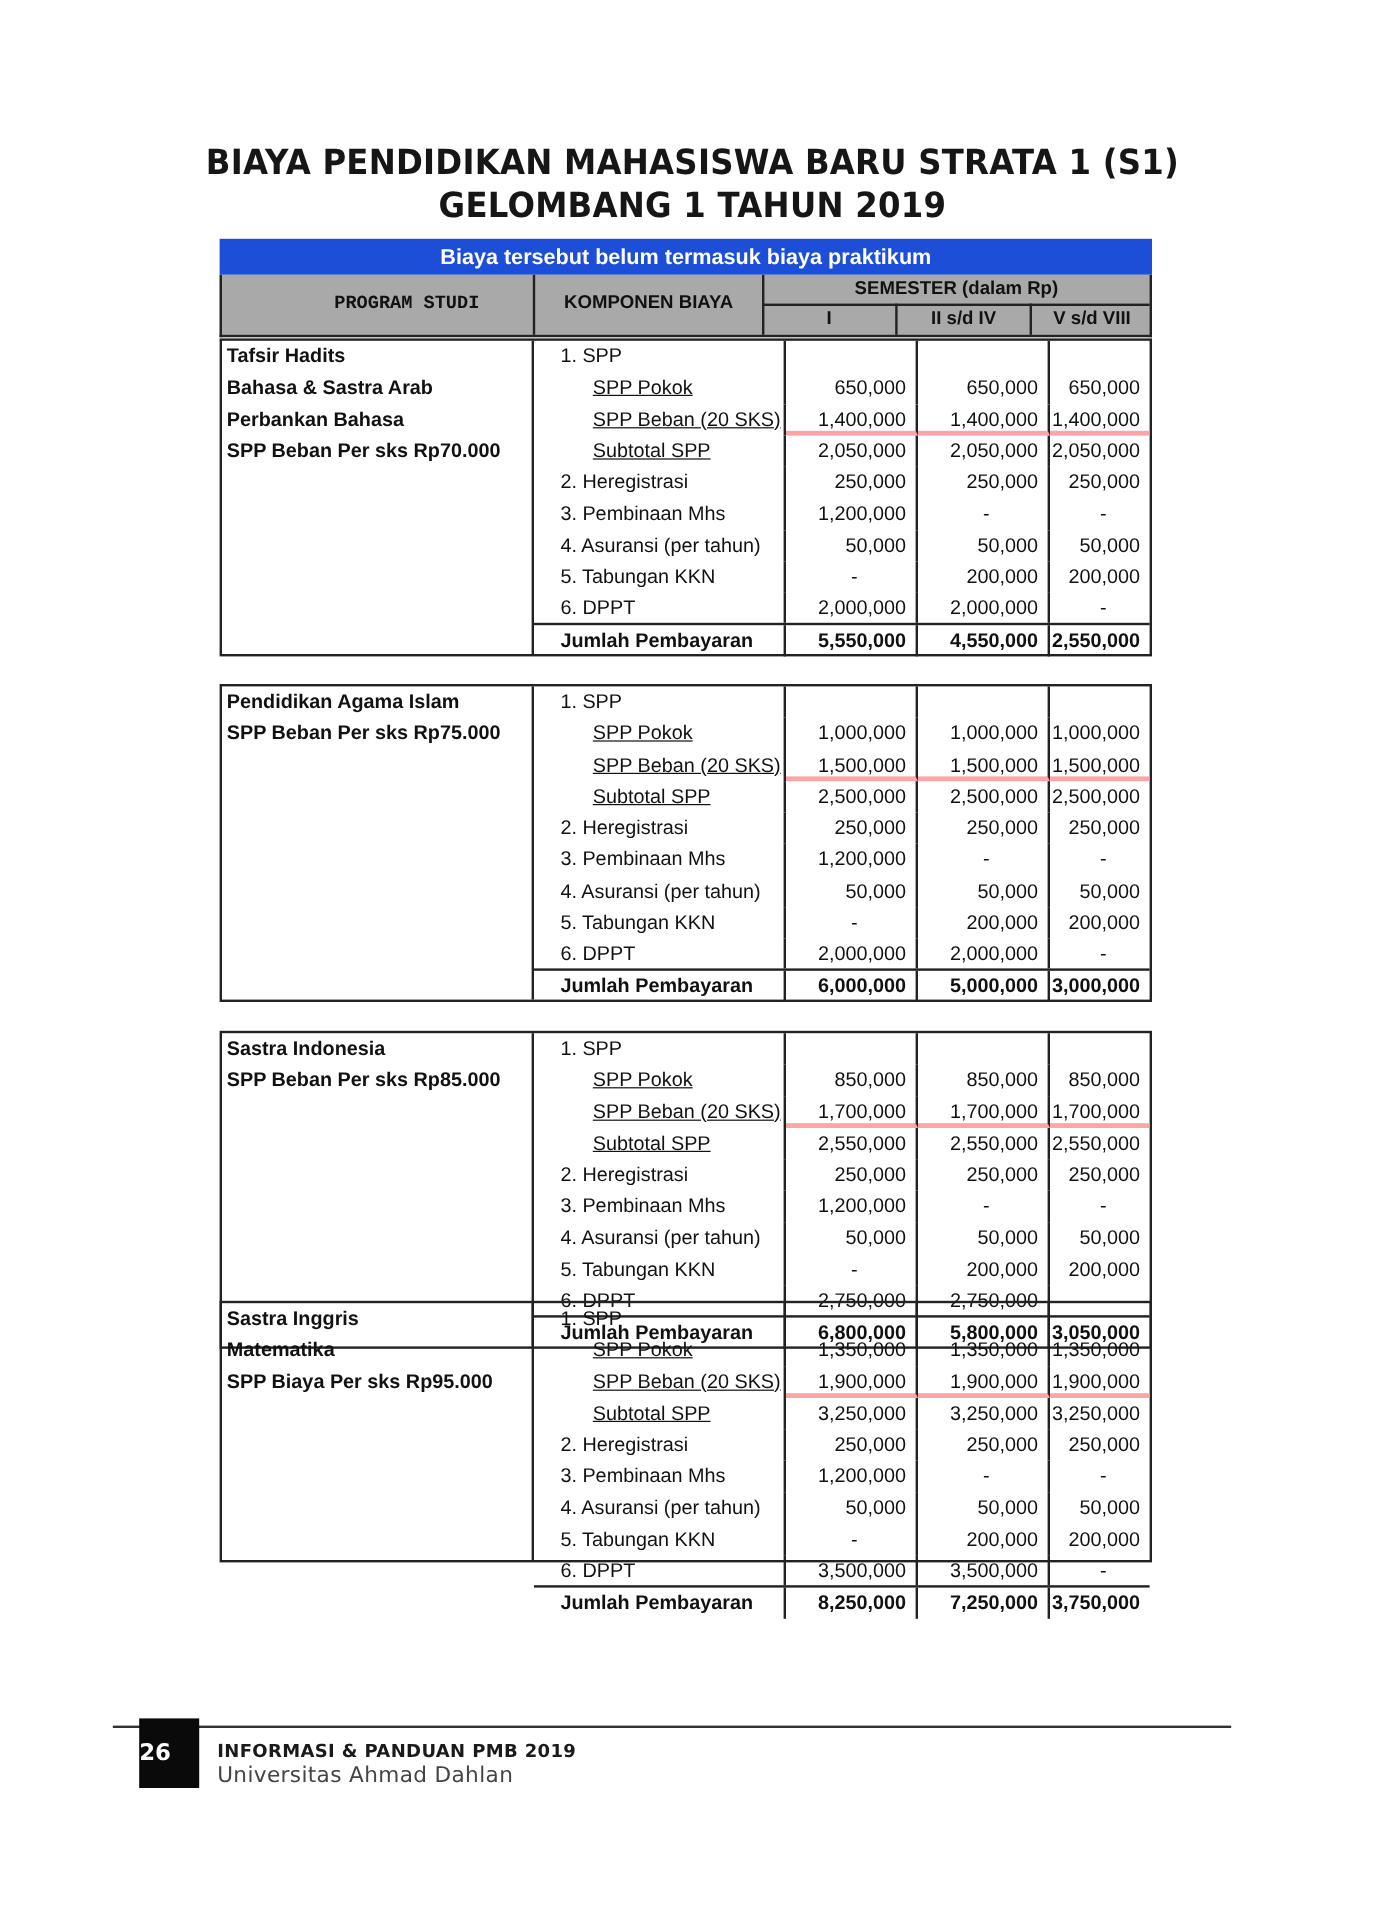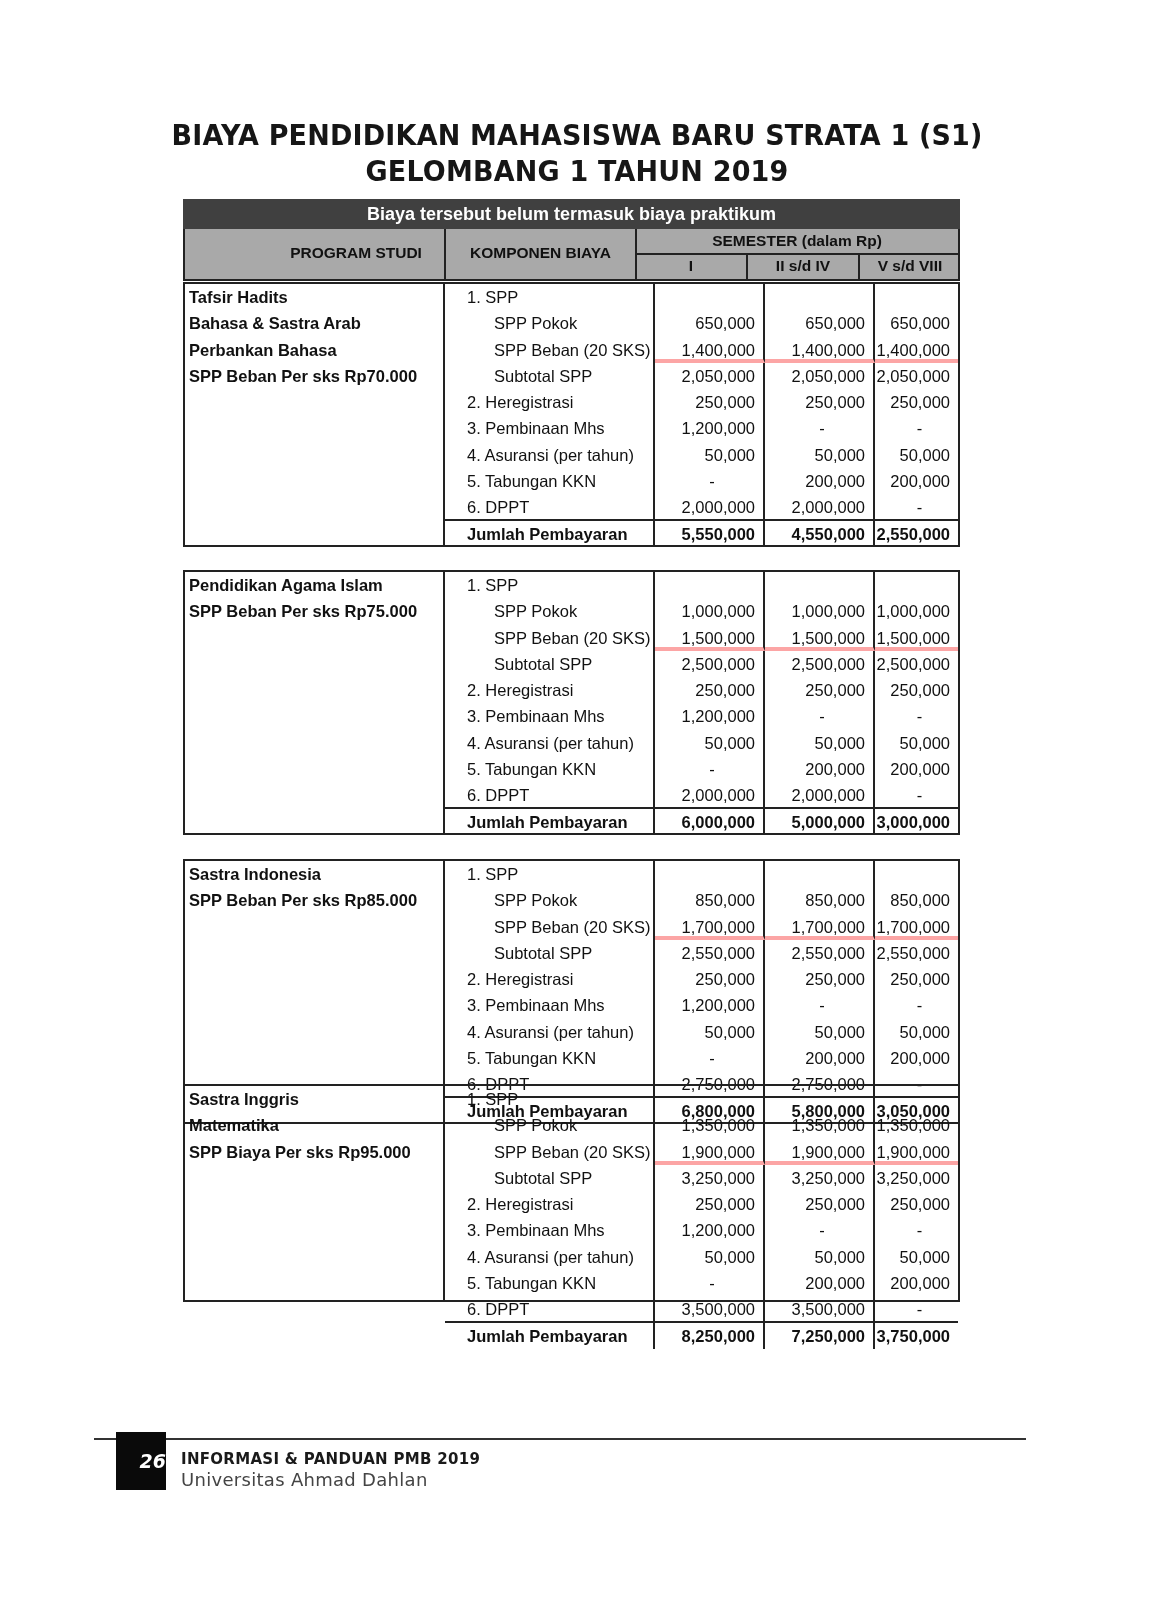--- a/index.html
+++ b/index.html
@@ -5,60 +5,60 @@
   html, body { margin:0; padding:0; background:#ffffff; }
   body { width:1154px; height:1600px; position:relative; overflow:hidden;
          font-family:"Liberation Sans", sans-serif; color:#111; }
   .title { position:absolute; left:0; width:1154px; text-align:center;
            font-family:"DejaVu Sans", sans-serif; font-weight:bold; color:#161616;
            font-size:29px; letter-spacing:0.2px; transform:scaleX(0.93); transform-origin:center; }
   .title.l1 { top:118px; }
   .title.l2 { top:154px; }
 
   .header { position:absolute; left:183px; top:199px; width:777px; }
-  .hdr-black { height:30px; background:#404040; color:#fff; text-align:center;
+  .hdr-black { height:30px; background:#1d4ed8; color:#fff; text-align:center;
                font-weight:bold; font-size:18px; line-height:30px; }
   .hdr-grey { position:relative; height:52px; background:#a9a9a9; border:2px solid #222; border-top:none; box-sizing:border-box; }
   .hdr-grey .cell { position:absolute; font-weight:bold; font-size:15.5px; color:#111; text-align:center; }
   .hdr-grey .vline { position:absolute; top:0; bottom:0; width:2px; background:#222; }
   .hdr-grey .hline { position:absolute; height:2px; background:#222; }
 
   .block { position:absolute; left:183px; width:777px; border:2px solid #222; box-sizing:border-box; }
   .block .col-prog { position:absolute; left:0; top:0; width:260px; bottom:0; border-right:2px solid #222; box-sizing:border-box;font-weight:bold; }
   .block .prog-line { height:26.3px; line-height:26.3px; padding-left:4px; font-size:16.5px; white-space:nowrap; }
   .block .rows { position:absolute; left:260px; right:0; top:0; }
   .block .row { display:flex; height:26.3px; line-height:26.3px; font-size:16.5px; box-sizing:border-box; }
   .block .row .k { width:191px; padding-left:3px; box-sizing:border-box; border-right:2px solid #222; white-space:nowrap;margin-left:19px; }
-  .block .row .k.indent { padding-left:30px; }
+  .block .row .k.indent { padding-left:30px;text-decoration:underline; }
   .block .row .v { width:110px; text-align:right; padding-right:8px; box-sizing:border-box; border-right:2px solid #222; }
   .block .row .v:last-child { width:auto; flex:1; border-right:none; padding-right:8px; }
   .block .row .v.dash { text-align:center; padding-right:0; padding-left:6px; }
   .block .row.sep-values .v { border-bottom:4px solid #fca5a5; }
   .block .row.sep-all { border-bottom:2px solid #222; }
   .block .row.total { font-weight:bold; }
 
   .footer-rule { position:absolute; left:94px; top:1438px; width:932px; height:2px; background:#333; }
   .page-box { position:absolute; left:116px; top:1432px; width:50px; height:58px; background:#0a0a0a; }
-  .page-num { position:absolute; left:116px; top:1450px; width:50px; text-align:right; color:#fff;
-              font-family:"DejaVu Sans", sans-serif; font-weight:bold; font-size:19px;font-style:italic; }
+  .page-num { position:absolute; left:116px; top:1450px; width:50px; text-align:left; color:#fff;
+              font-family:"DejaVu Sans", sans-serif; font-weight:bold; font-size:19px; }
   .footer-title { position:absolute; left:181px; top:1450px; font-family:"DejaVu Sans", sans-serif;
                   font-weight:bold; font-size:15px; color:#1a1a1a; letter-spacing:0.3px; }
   .footer-sub { position:absolute; left:181px; top:1469px; font-family:"DejaVu Sans", sans-serif;
                 font-size:18px; color:#444; letter-spacing:0.3px; }
 </style>
 </head>
 <body>
 
 <div class="title l1">BIAYA PENDIDIKAN MAHASISWA BARU STRATA 1 (S1)</div>
 <div class="title l2">GELOMBANG 1 TAHUN 2019</div>
 
 <div class="header">
   <div class="hdr-black">Biaya tersebut belum termasuk biaya praktikum</div>
   <div class="hdr-grey">
-    <div class="cell" style="left:17px;width:308px;top:15px;">PROGRAM STUDI</div>
+    <div class="cell" style="left:0;width:308px;top:15px;font-family:Liberation Mono, monospace;">PROGRAM STUDI</div>
     <div class="vline" style="left:259px;"></div>
     <div class="cell" style="left:260px;width:191px;top:15px;">KOMPONEN BIAYA</div>
     <div class="vline" style="left:450px;"></div>
     <div class="cell" style="left:451px;width:322px;top:3px;">SEMESTER (dalam Rp)</div>
     <div class="hline" style="left:451px;right:0;top:24px;"></div>
     <div class="cell" style="left:451px;width:110px;top:28px;">I</div>
     <div class="vline" style="left:561px;top:24px;"></div>
     <div class="cell" style="left:563px;width:110px;top:28px;">II s/d IV</div>
     <div class="vline" style="left:673px;top:24px;"></div>
     <div class="cell" style="left:675px;width:100px;top:28px;">V s/d VIII</div>

